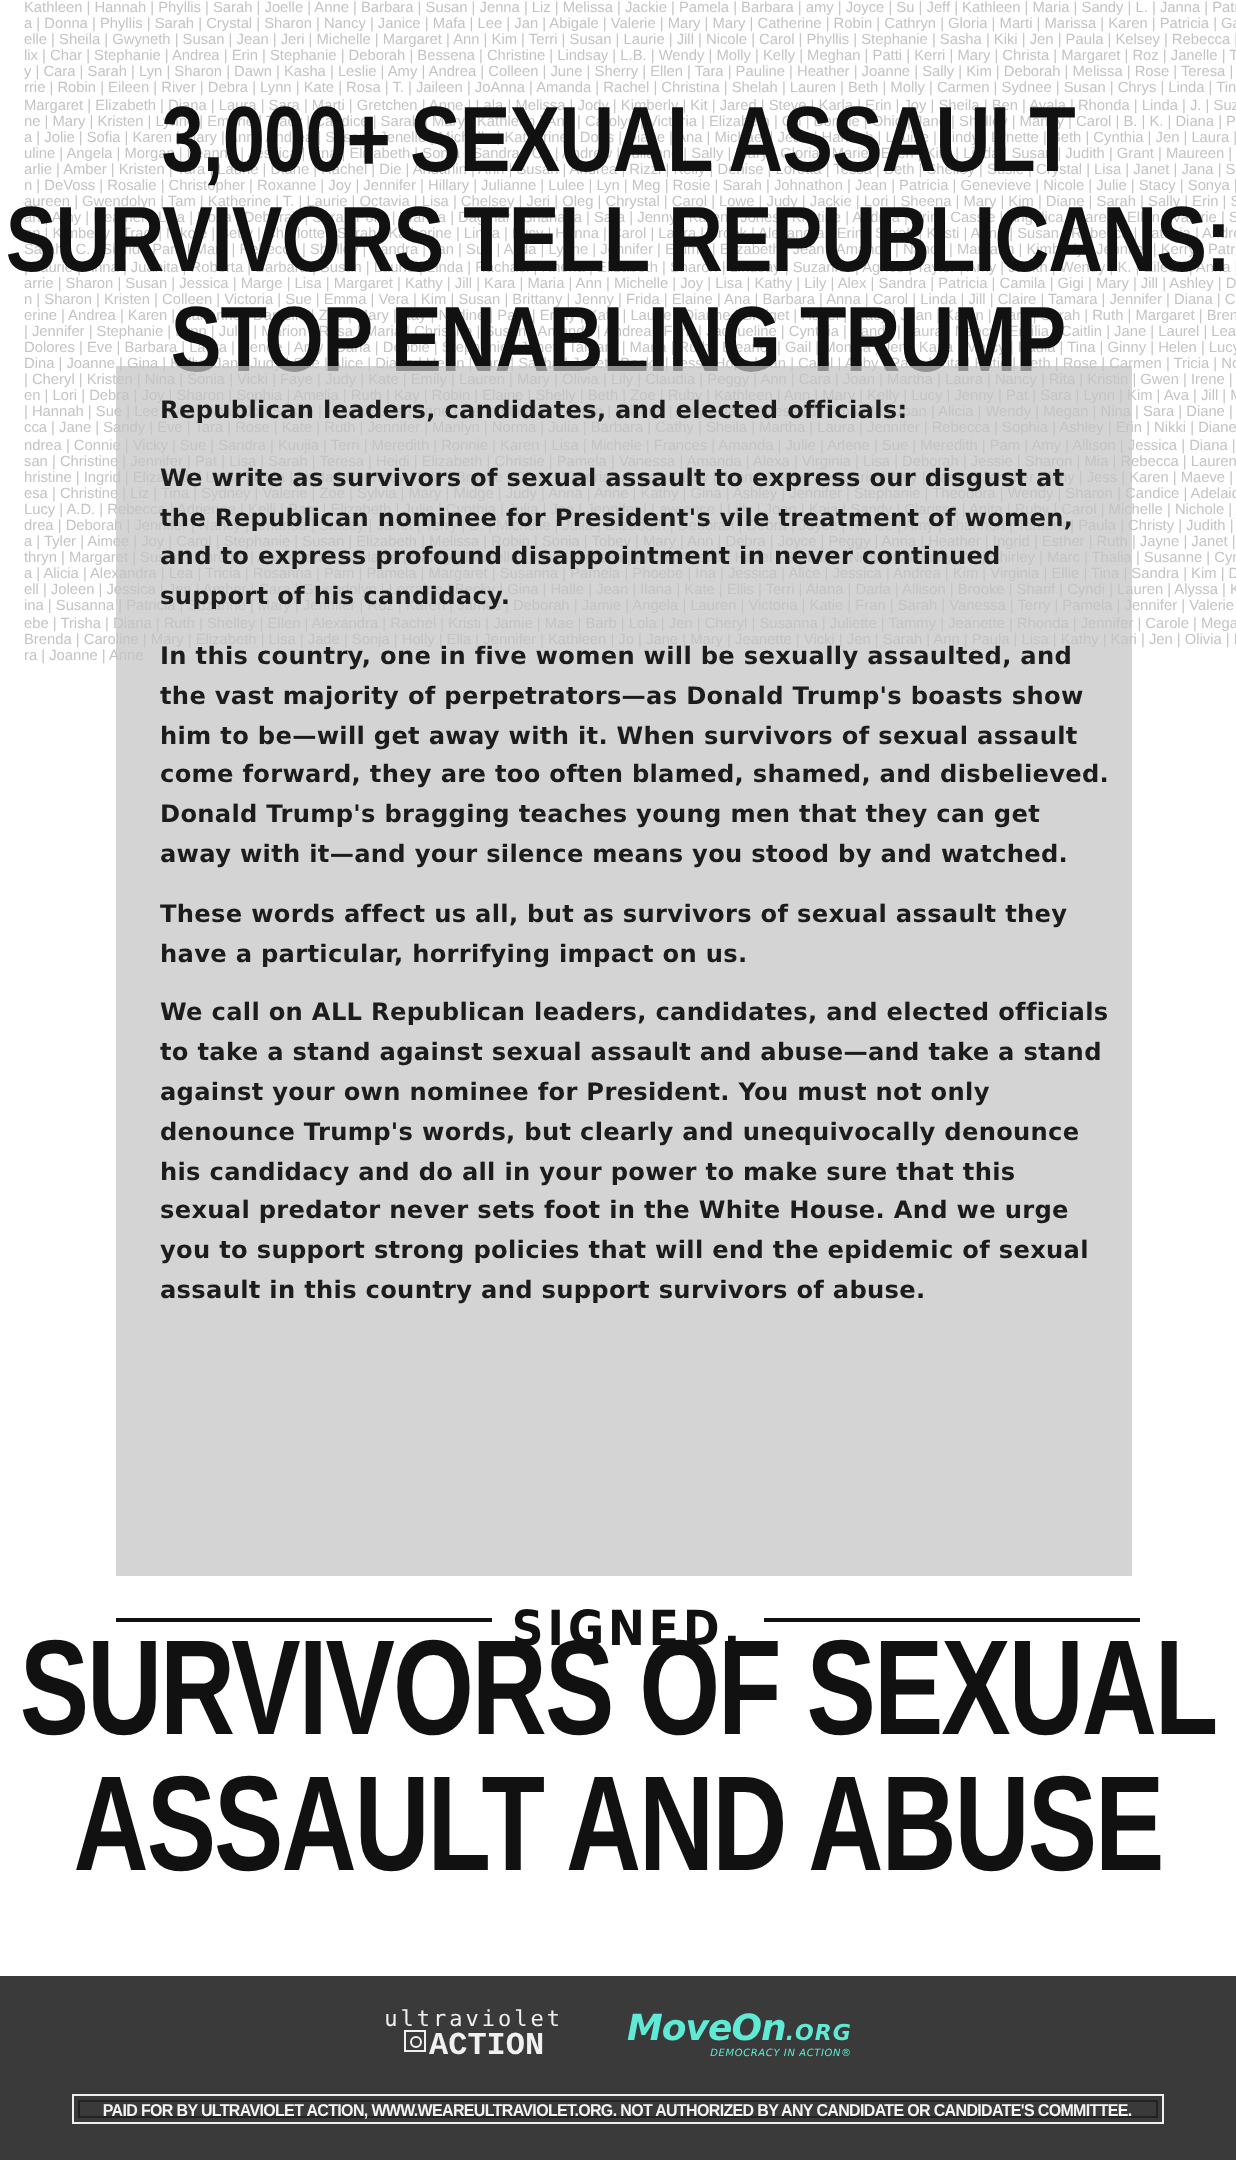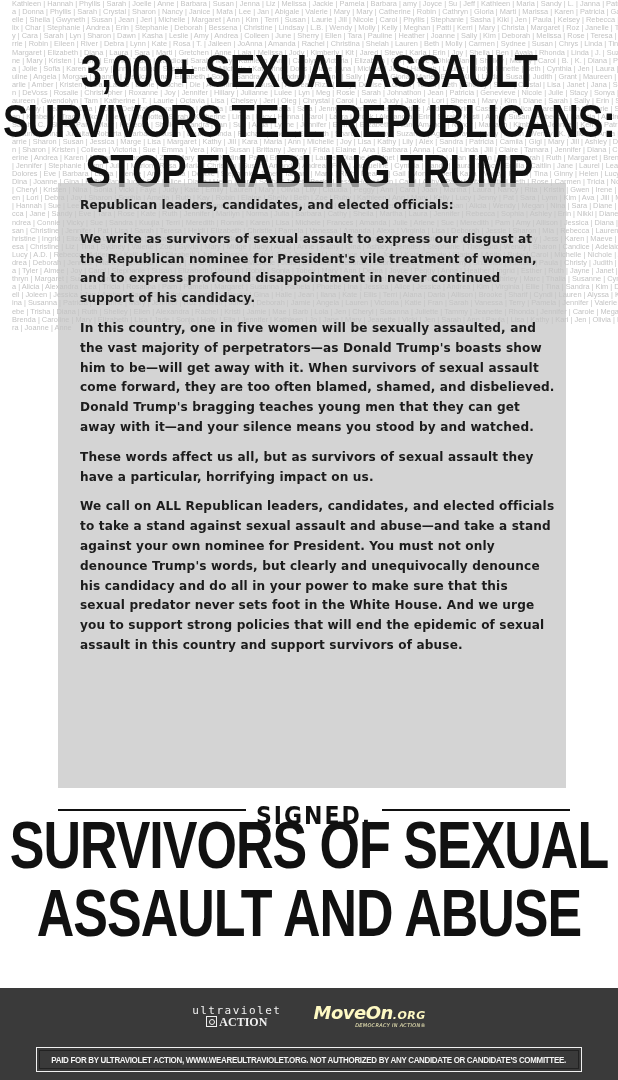--- a/index.html
+++ b/index.html
@@ -84,44 +84,44 @@
   .logos {
     position: absolute; left: 0; top: 16px; width: 618px;
     display: flex; justify-content: center; align-items: center; gap: 32px;
   }
   .uv-logo { text-align: center; color: #f0f0f0; line-height: 1; }
   .uv-top {
     font-family: "DejaVu Sans Mono", monospace; font-size: 11px; letter-spacing: 1.5px;
     display: block;
   }
   .uv-bottom {
-    font-family: Liberation Serif, serif; font-size: 12px; font-weight: bold;
-    display: flex; align-items: center; gap: 2px; justify-content: center;
+    font-family: Liberation Mono, monospace; font-size: 16px; font-weight: bold;
+    display: flex; gap: 2px; justify-content: center;
   }
   .uv-icon {
     display: inline-block; width: 11px; height: 11px; border: 1.5px solid #f0f0f0;
     box-sizing: border-box; position: relative;
   }
   .uv-icon::after {
     content: ""; position: absolute; left: 2px; top: 2px; width: 4px; height: 4px;
     border-radius: 50%; border: 1px solid #f0f0f0;
   }
-  .mo-logo { color: #fef9c3; line-height: 1; }
+  .mo-logo { color: #5eead4; line-height: 1; }
   .mo-main {
     font-family: "DejaVu Sans", sans-serif; font-style: italic; font-weight: bold;
     font-size: 18px; letter-spacing: -0.5px;
   }
   .mo-org { font-size: 11px; letter-spacing: 0.5px; }
   .mo-tag {
     display: block; text-align: right;
     font-family: "DejaVu Sans", sans-serif; font-style: italic; font-size: 5px;
     letter-spacing: 0.3px; margin-top: 1px;
   }
   .disclaimer {
-    position: absolute; left: 36px; top: 59px; width: 546px; height: 25px;
+    position: absolute; left: 36px; top: 59px; width: 546px; height: 15px;
     border: 1.5px solid #f0f0f0; box-sizing: border-box;
     display: flex; align-items: center; justify-content: center;
     outline: 1px solid #222; outline-offset: -4px;
   }
   .disclaimer span {
     font-family: "Liberation Sans", sans-serif; font-weight: bold;
     font-size: 8.6px; color: #f4f4f4; letter-spacing: -0.35px;
     transform: scaleX(0.93); white-space: nowrap;
   }
 </style>

